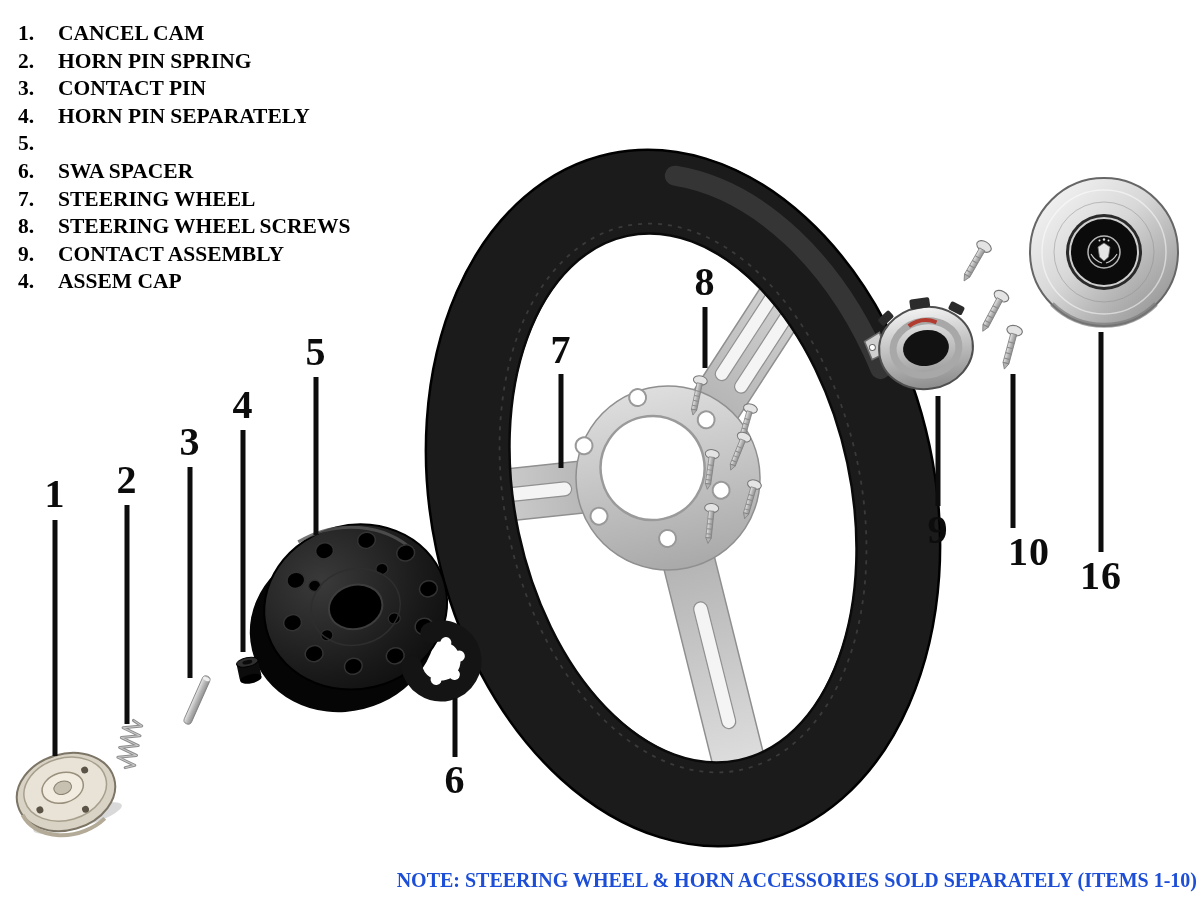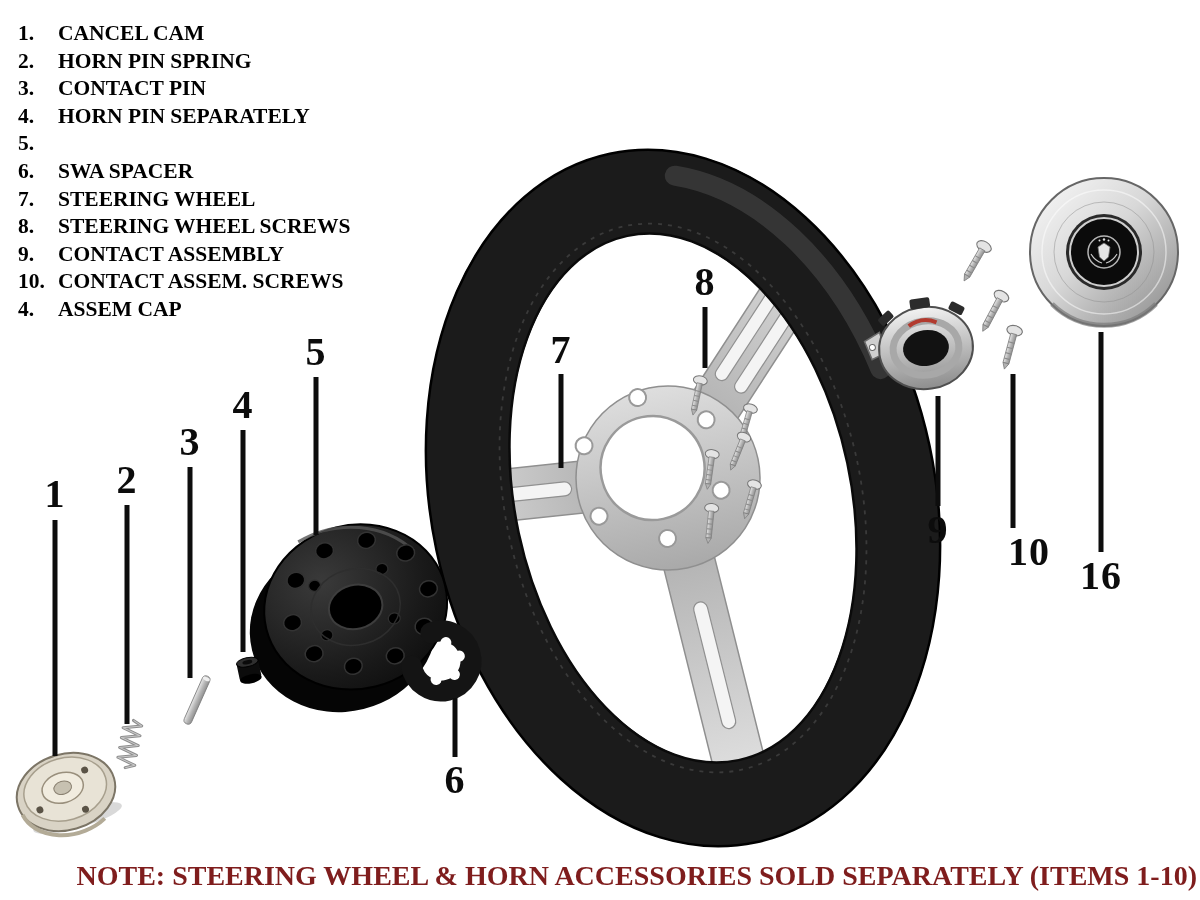--- a/index.html
+++ b/index.html
@@ -17,21 +17,21 @@
     color:#0c0c0c;line-height:1;letter-spacing:1px;white-space:nowrap;
   }
   #c1{left:55px;top:474px}   #c2{left:127px;top:460px}
   #c3{left:190px;top:422px}  #c4{left:243px;top:385px}
   #c5{left:316px;top:332px}  #c6{left:455px;top:760px}
   #c7{left:561px;top:330px}  #c8{left:705px;top:262px}
   #c9{left:938px;top:510px}  #c10{left:1029px;top:532px}
   #c11{left:1101px;top:556px}
   .note{
     position:absolute;right:3px;bottom:8px;
-    font-weight:bold;font-size:28px;color:#7f1d1d;white-space:nowrap;
+    font-weight:bold;font-size:20px;color:#1d4ed8;white-space:nowrap;
   }
 </style>
 </head>
 <body>
 
 <svg class="diagram" width="1200" height="900" viewBox="0 0 1200 900" aria-hidden="true">
   <defs>
     <linearGradient id="silverV" x1="0" y1="0" x2="0" y2="1">
       <stop offset="0" stop-color="#dedede"></stop>
         <stop offset="1" stop-color="#a9a9a9"></stop>
@@ -269,24 +269,20 @@
     </div>
   <div class="part-row">
       <span class="part-num">8.</span>
       <span>STEERING WHEEL SCREWS</span>
     </div>
   <div class="part-row">
       <span class="part-num">9.</span>
       <span>CONTACT ASSEMBLY</span>
     </div>
   <div class="part-row">
-      <span class="part-num">10.</span>
-      <span>CONTACT ASSEM. SCREWS</span>
-    </div>
-  <div class="part-row">
       <span class="part-num">4.</span>
       <span>ASSEM CAP</span>
     </div>
 </div>
 
 <div class="callout" id="c1">1</div>
 <div class="callout" id="c2">2</div>
 <div class="callout" id="c3">3</div>
 <div class="callout" id="c4">4</div>
 <div class="callout" id="c5">5</div>

